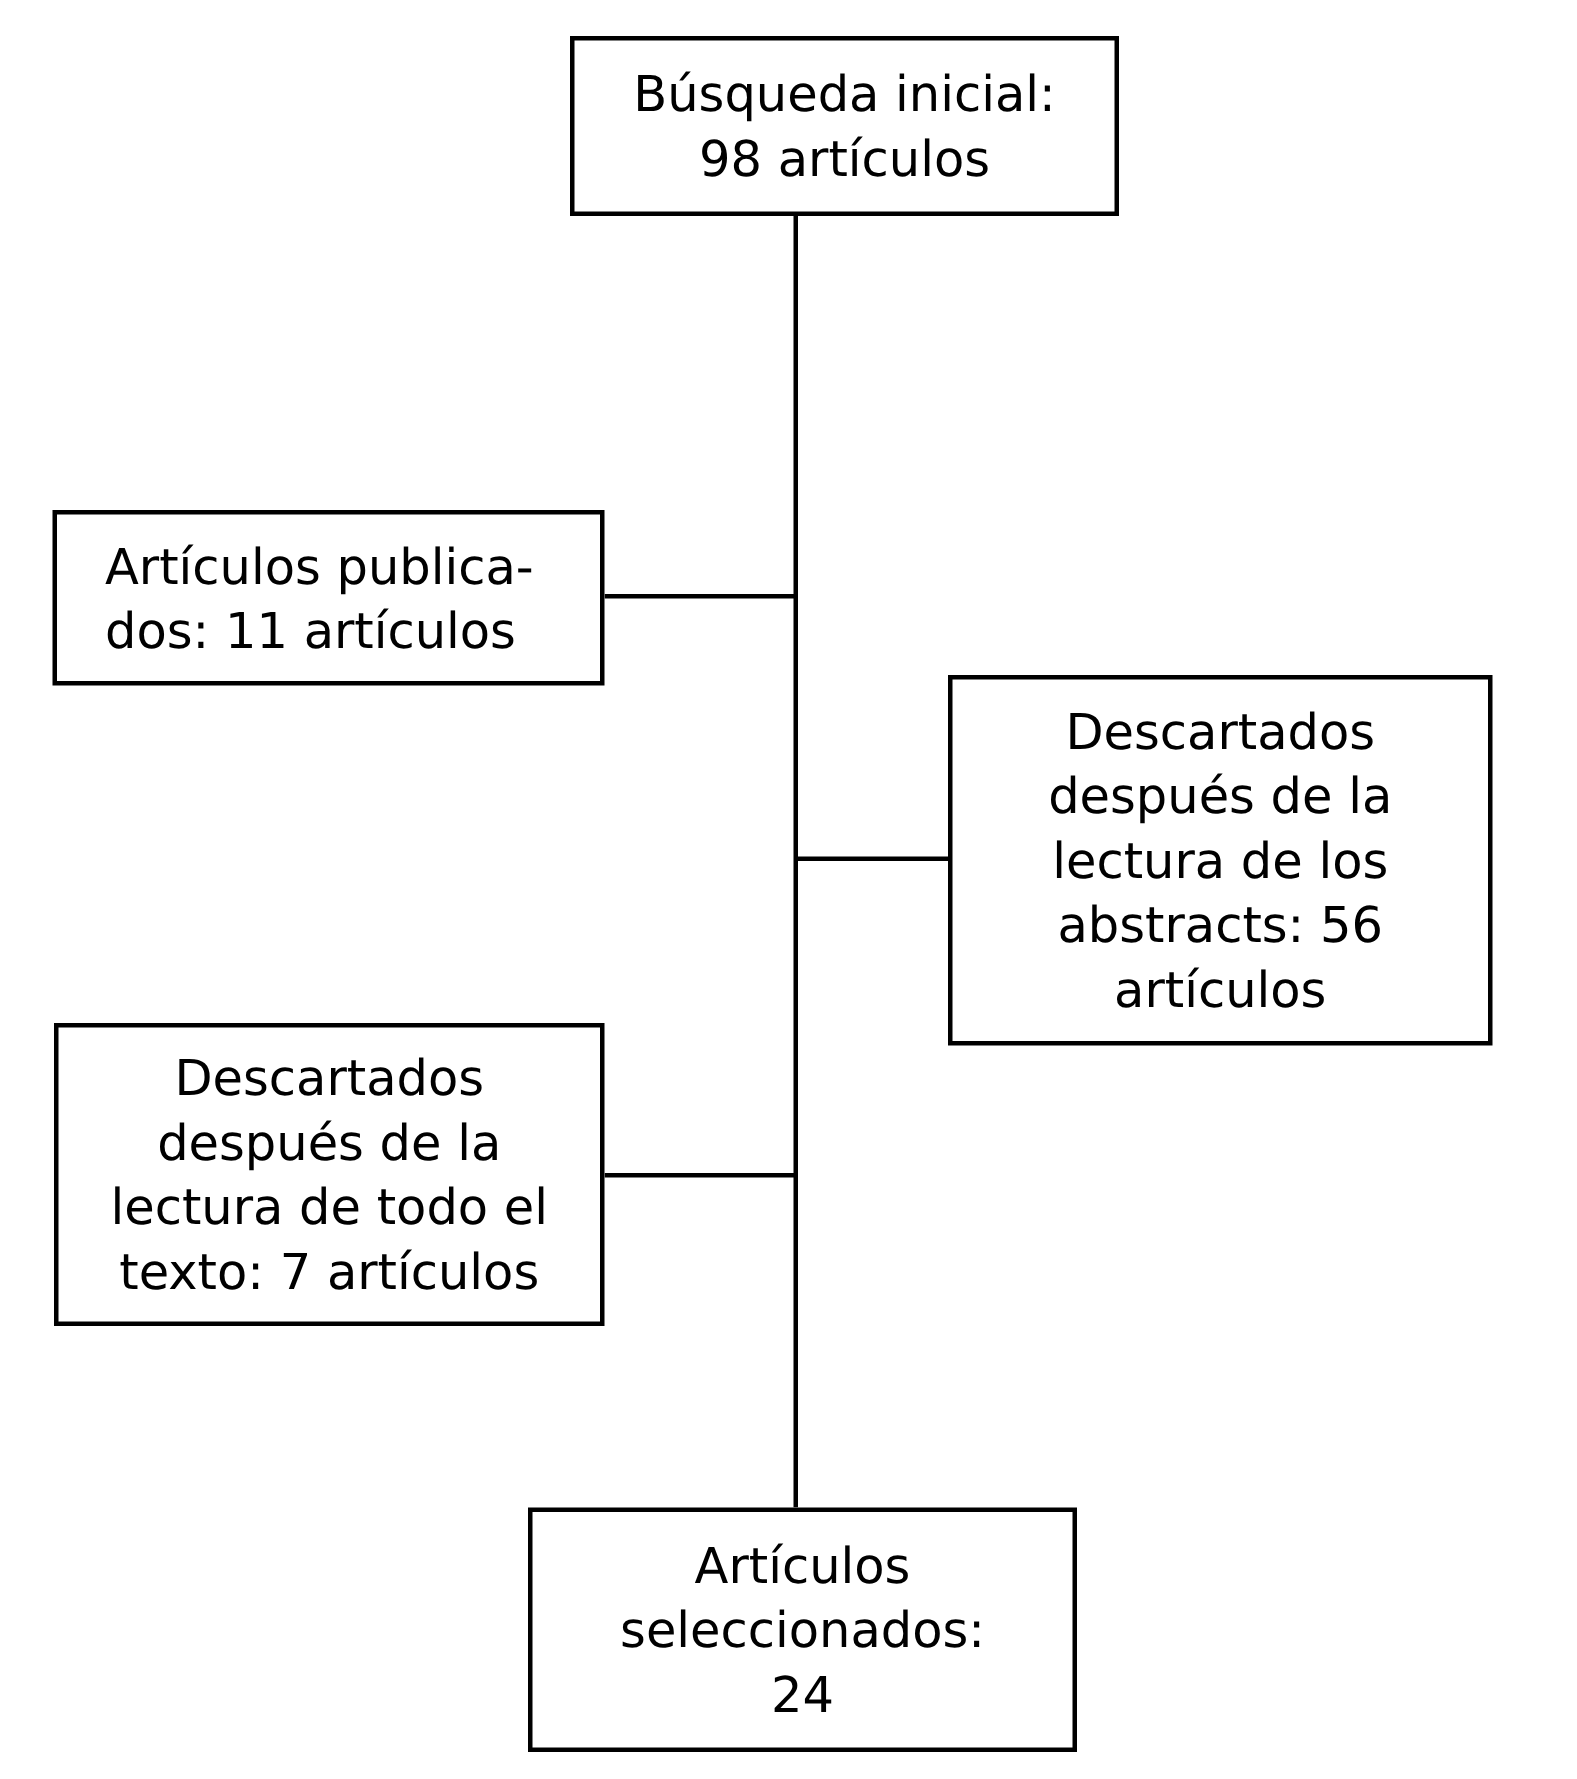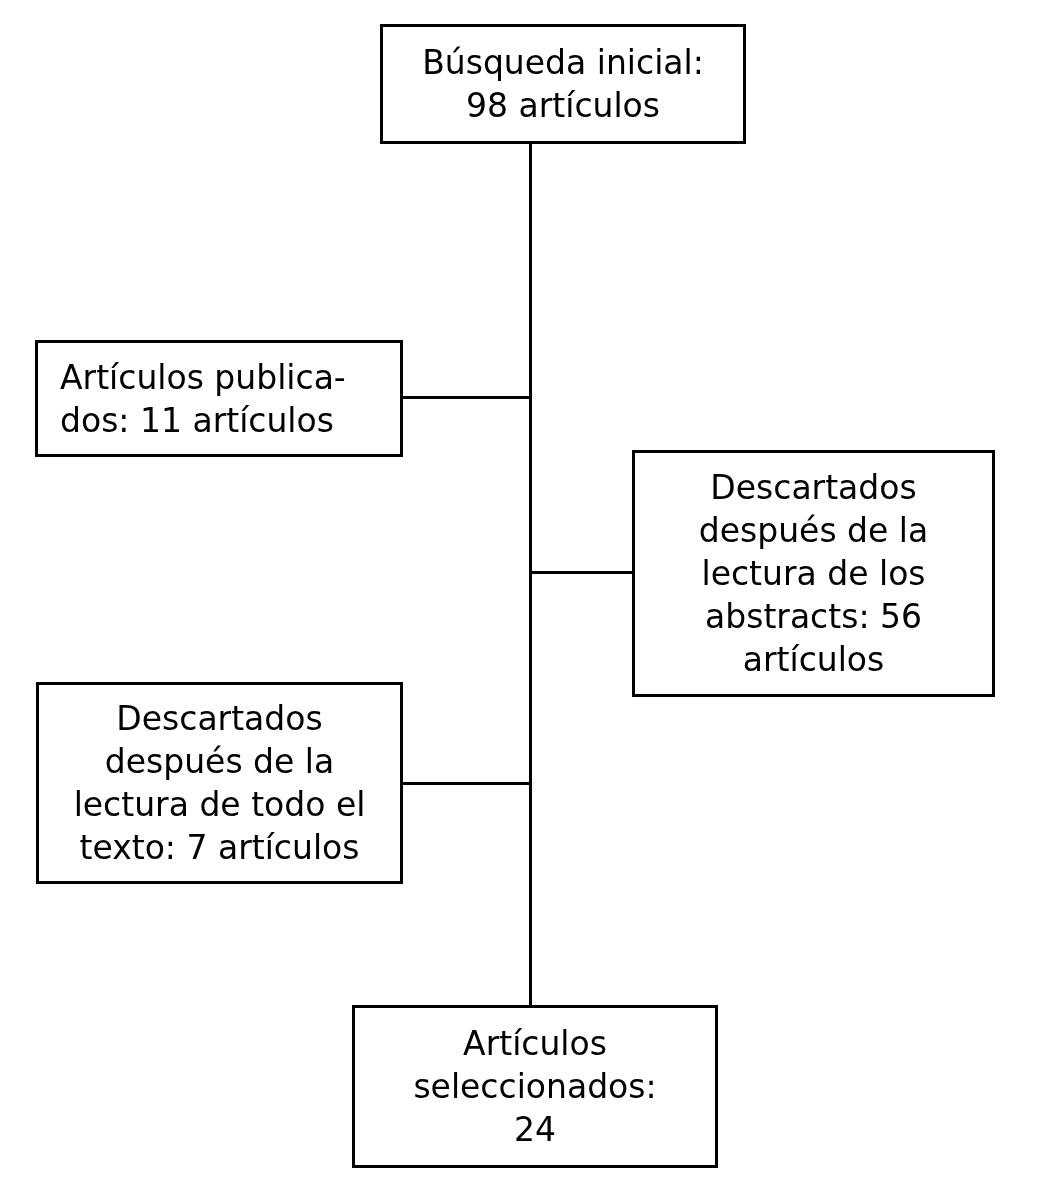--- a/index.html
+++ b/index.html
@@ -28,21 +28,21 @@
   .box-text {
     white-space: pre-line;
     font-size: 33px;
     line-height: 43px;
     text-align: center;
     width: 100%;
   }
   
   #box-initial   { left: 352px; top: 24px;   width: 366px; height: 120px; margin-left: 28px; }
   #box-published { left: 35px;  top: 340px;  width: 368px; height: 117px; }
-  #box-published .box-text { text-align: left; padding-left: 22px; padding-right: 4px; }
+  #box-published .box-text { text-align: left; padding-left: 32px; padding-right: 4px; }
   #box-abstracts { left: 632px; top: 450px;  width: 363px; height: 247px; }
   #box-fulltext  { left: 36px;  top: 682px;  width: 367px; height: 202px; }
   #box-selected  { left: 352px; top: 1005px; width: 366px; height: 163px; }
   
   .line {
     position: absolute;
     background: #000000;
     z-index: 1;
   }
   #trunk            { left: 529px; top: 144px; width: 3px;   height: 861px; }

